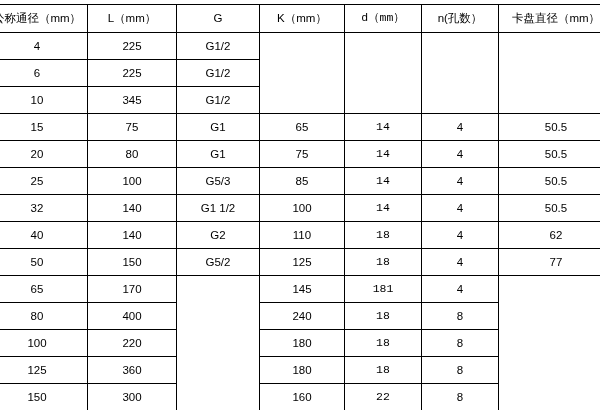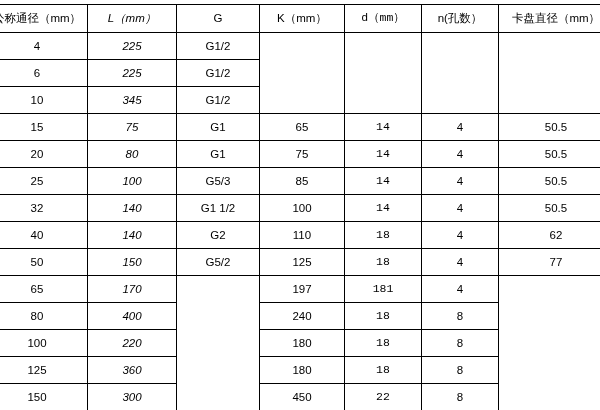--- a/index.html
+++ b/index.html
@@ -49,21 +49,21 @@
   table.spec td.empty {
     border-left: 1px solid #000000;
     border-right: 1px solid #000000;
     border-top: none;
     border-bottom: none;
   }
   table.spec tr:first-child td.empty {
     border-top: 1px solid #000000;
   }
   .c0 { width: 96px; }
-  .c1 { width: 84px; font-style: italic; }
+  .c1 { width: 84px; }
   .c2 { width: 78px; }
   .c3 { width: 80px; }
   .c4 { width: 72px; font-family: Liberation Mono, monospace; }
   .c5 { width: 72px; margin-top: 32px; }
   .c6 { width: 110px; }
 </style>
 </head>
 <body>
 
 <div class="sheet">
@@ -158,21 +158,21 @@
           <td class="c2">G5/2</td>
           <td class="c3">125</td>
           <td class="c4">18</td>
           <td class="c5">4</td>
           <td class="c6">77</td>
         </tr>
         <tr>
           <td class="c0">65</td>
           <td class="c1">170</td>
           <td class="c2 empty"></td>
-          <td class="c3">197</td>
+          <td class="c3">145</td>
           <td class="c4">181</td>
           <td class="c5">4</td>
           <td class="c6 empty"></td>
         </tr>
         <tr>
           <td class="c0">80</td>
           <td class="c1">400</td>
           <td class="c2 empty"></td>
           <td class="c3">240</td>
           <td class="c4">18</td>
@@ -194,20 +194,20 @@
           <td class="c2 empty"></td>
           <td class="c3">180</td>
           <td class="c4">18</td>
           <td class="c5">8</td>
           <td class="c6 empty"></td>
         </tr>
         <tr>
           <td class="c0">150</td>
           <td class="c1">300</td>
           <td class="c2 empty"></td>
-          <td class="c3">450</td>
+          <td class="c3">160</td>
           <td class="c4">22</td>
           <td class="c5">8</td>
           <td class="c6 empty"></td>
         </tr>
       </tbody>
   </table>
 </div>
 
 </body></html>

